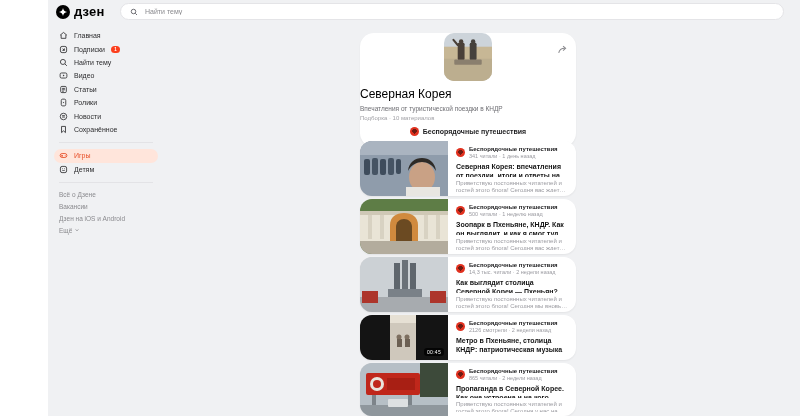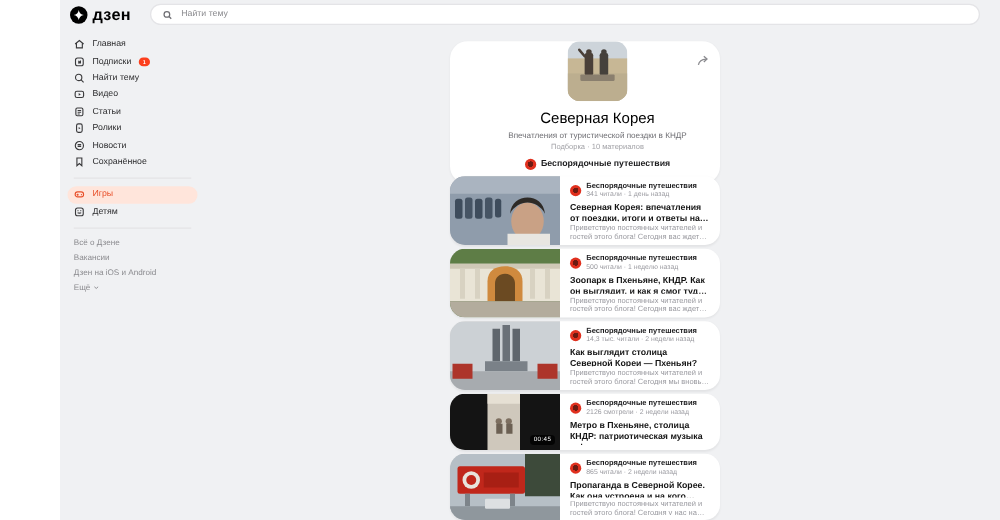--- a/index.html
+++ b/index.html
@@ -21,21 +21,21 @@
   .nav-item.active{background:#ffe5db;color:#e8502a;}
   .nav-item.active .ic{color:#e8502a;}
   .badge{min-width:7px;height:7px;border-radius:4px;background:#fc3f1d;color:#fff;font-size:4.5px;font-weight:700;display:flex;align-items:center;justify-content:center;padding:0 1px;}
   .sb-divider{height:1px;background:#e3e3e6;margin:6px 5px;}
   .sb-footer{padding:2px 5px;}
   .sb-link{font-size:6.5px;color:#8a8a8e;margin:0 0 5px 0;cursor:pointer;display:flex;align-items:center;gap:2px;}
 
   
   .main{position:absolute;left:312px;top:24px;width:216px;}
   .panel{background:#fff;border-radius:14px;box-shadow:0 1px 2px rgba(0,0,0,.06);}
-  .collection{position:relative;height:114px;text-align:center;padding-left:20px;}
+  .collection{position:relative;height:114px;text-align:left;}
   .share-btn{position:absolute;right:8px;top:8px;color:#8a8a8e;cursor:pointer;}
   .cover{width:48px;height:48px;border-radius:10px;overflow:hidden;margin:9px auto 0;}
   .cover svg{display:block;}
   .c-title{font-size:12px;font-weight:500;color:#000;margin-top:6px;}
   .c-sub{font-size:6.5px;color:#6e6e73;margin-top:4px;}
   .c-meta{font-size:6px;color:#a2a2a7;margin-top:3px;}
   .c-channel{display:flex;align-items:center;justify-content:center;gap:4px;margin-top:6px;font-size:7px;font-weight:700;color:#1c1c1e;cursor:pointer;}
   .ch-ava{width:9px;height:9px;border-radius:50%;flex:none;background:radial-gradient(circle at 50% 48%,#6d1b12 0 34%,#e0301e 35%);}
 
   .card{position:absolute;left:0;width:216px;border-radius:12px;display:flex;overflow:hidden;cursor:pointer;}

